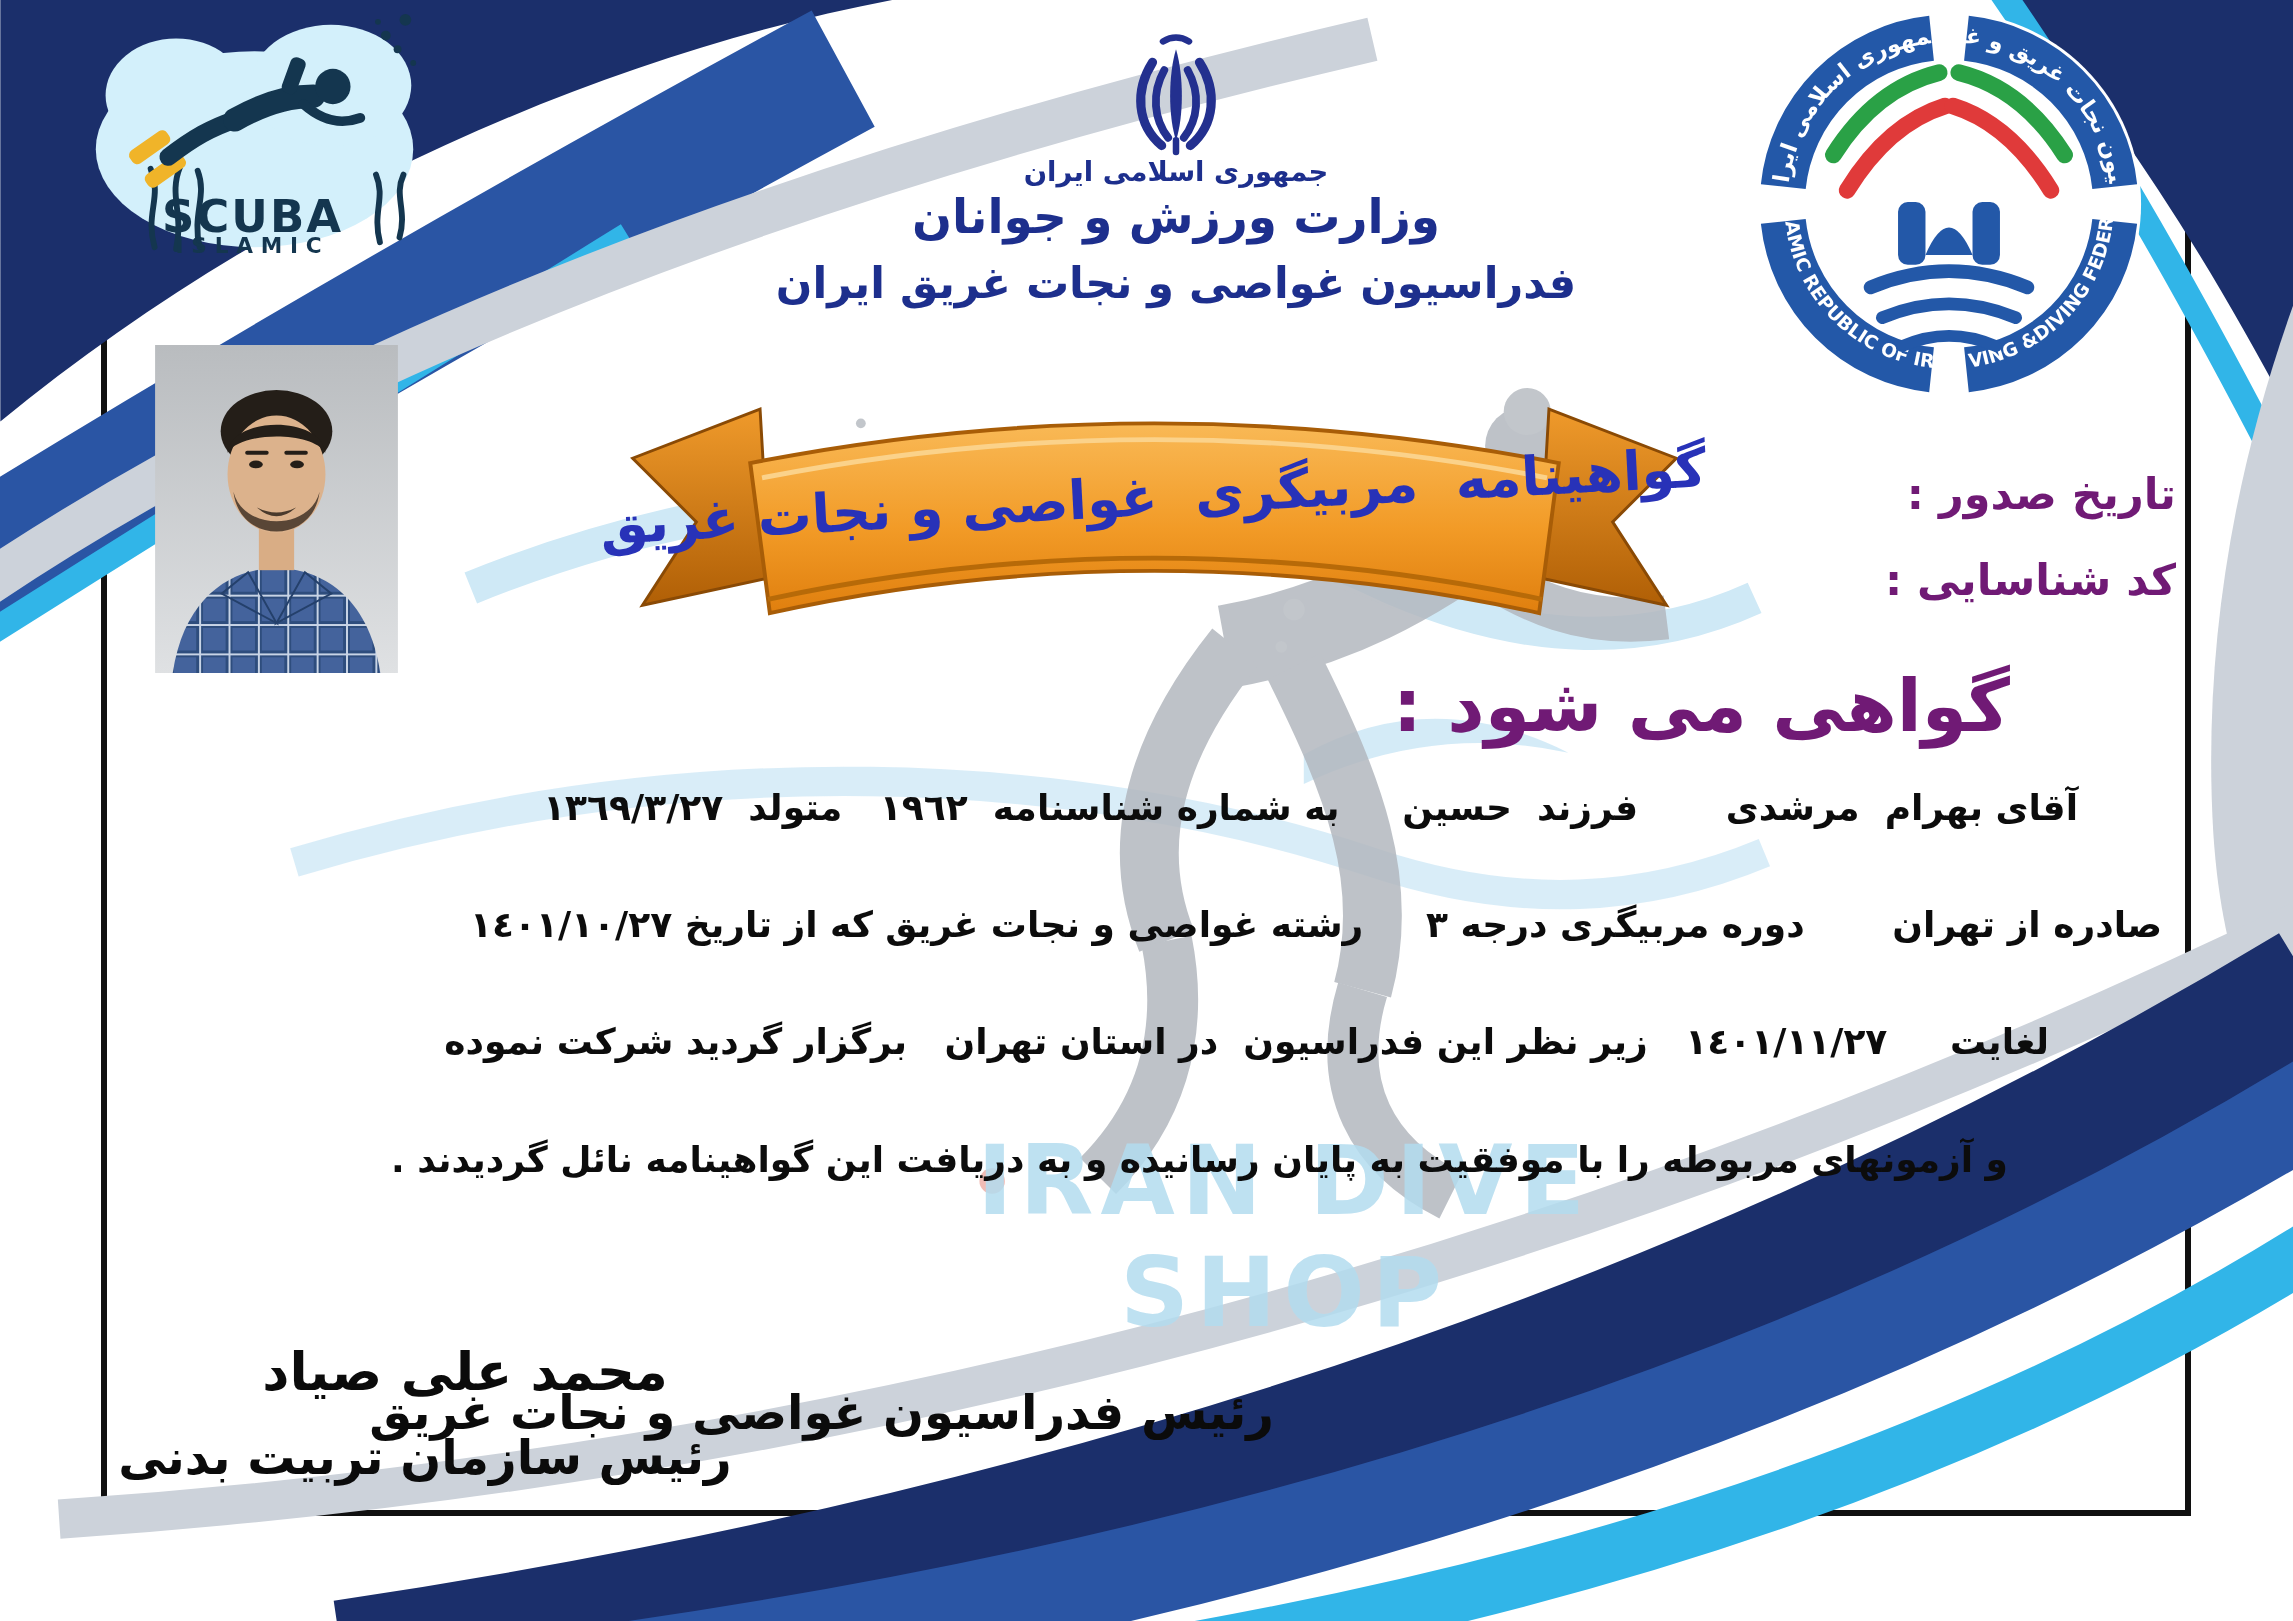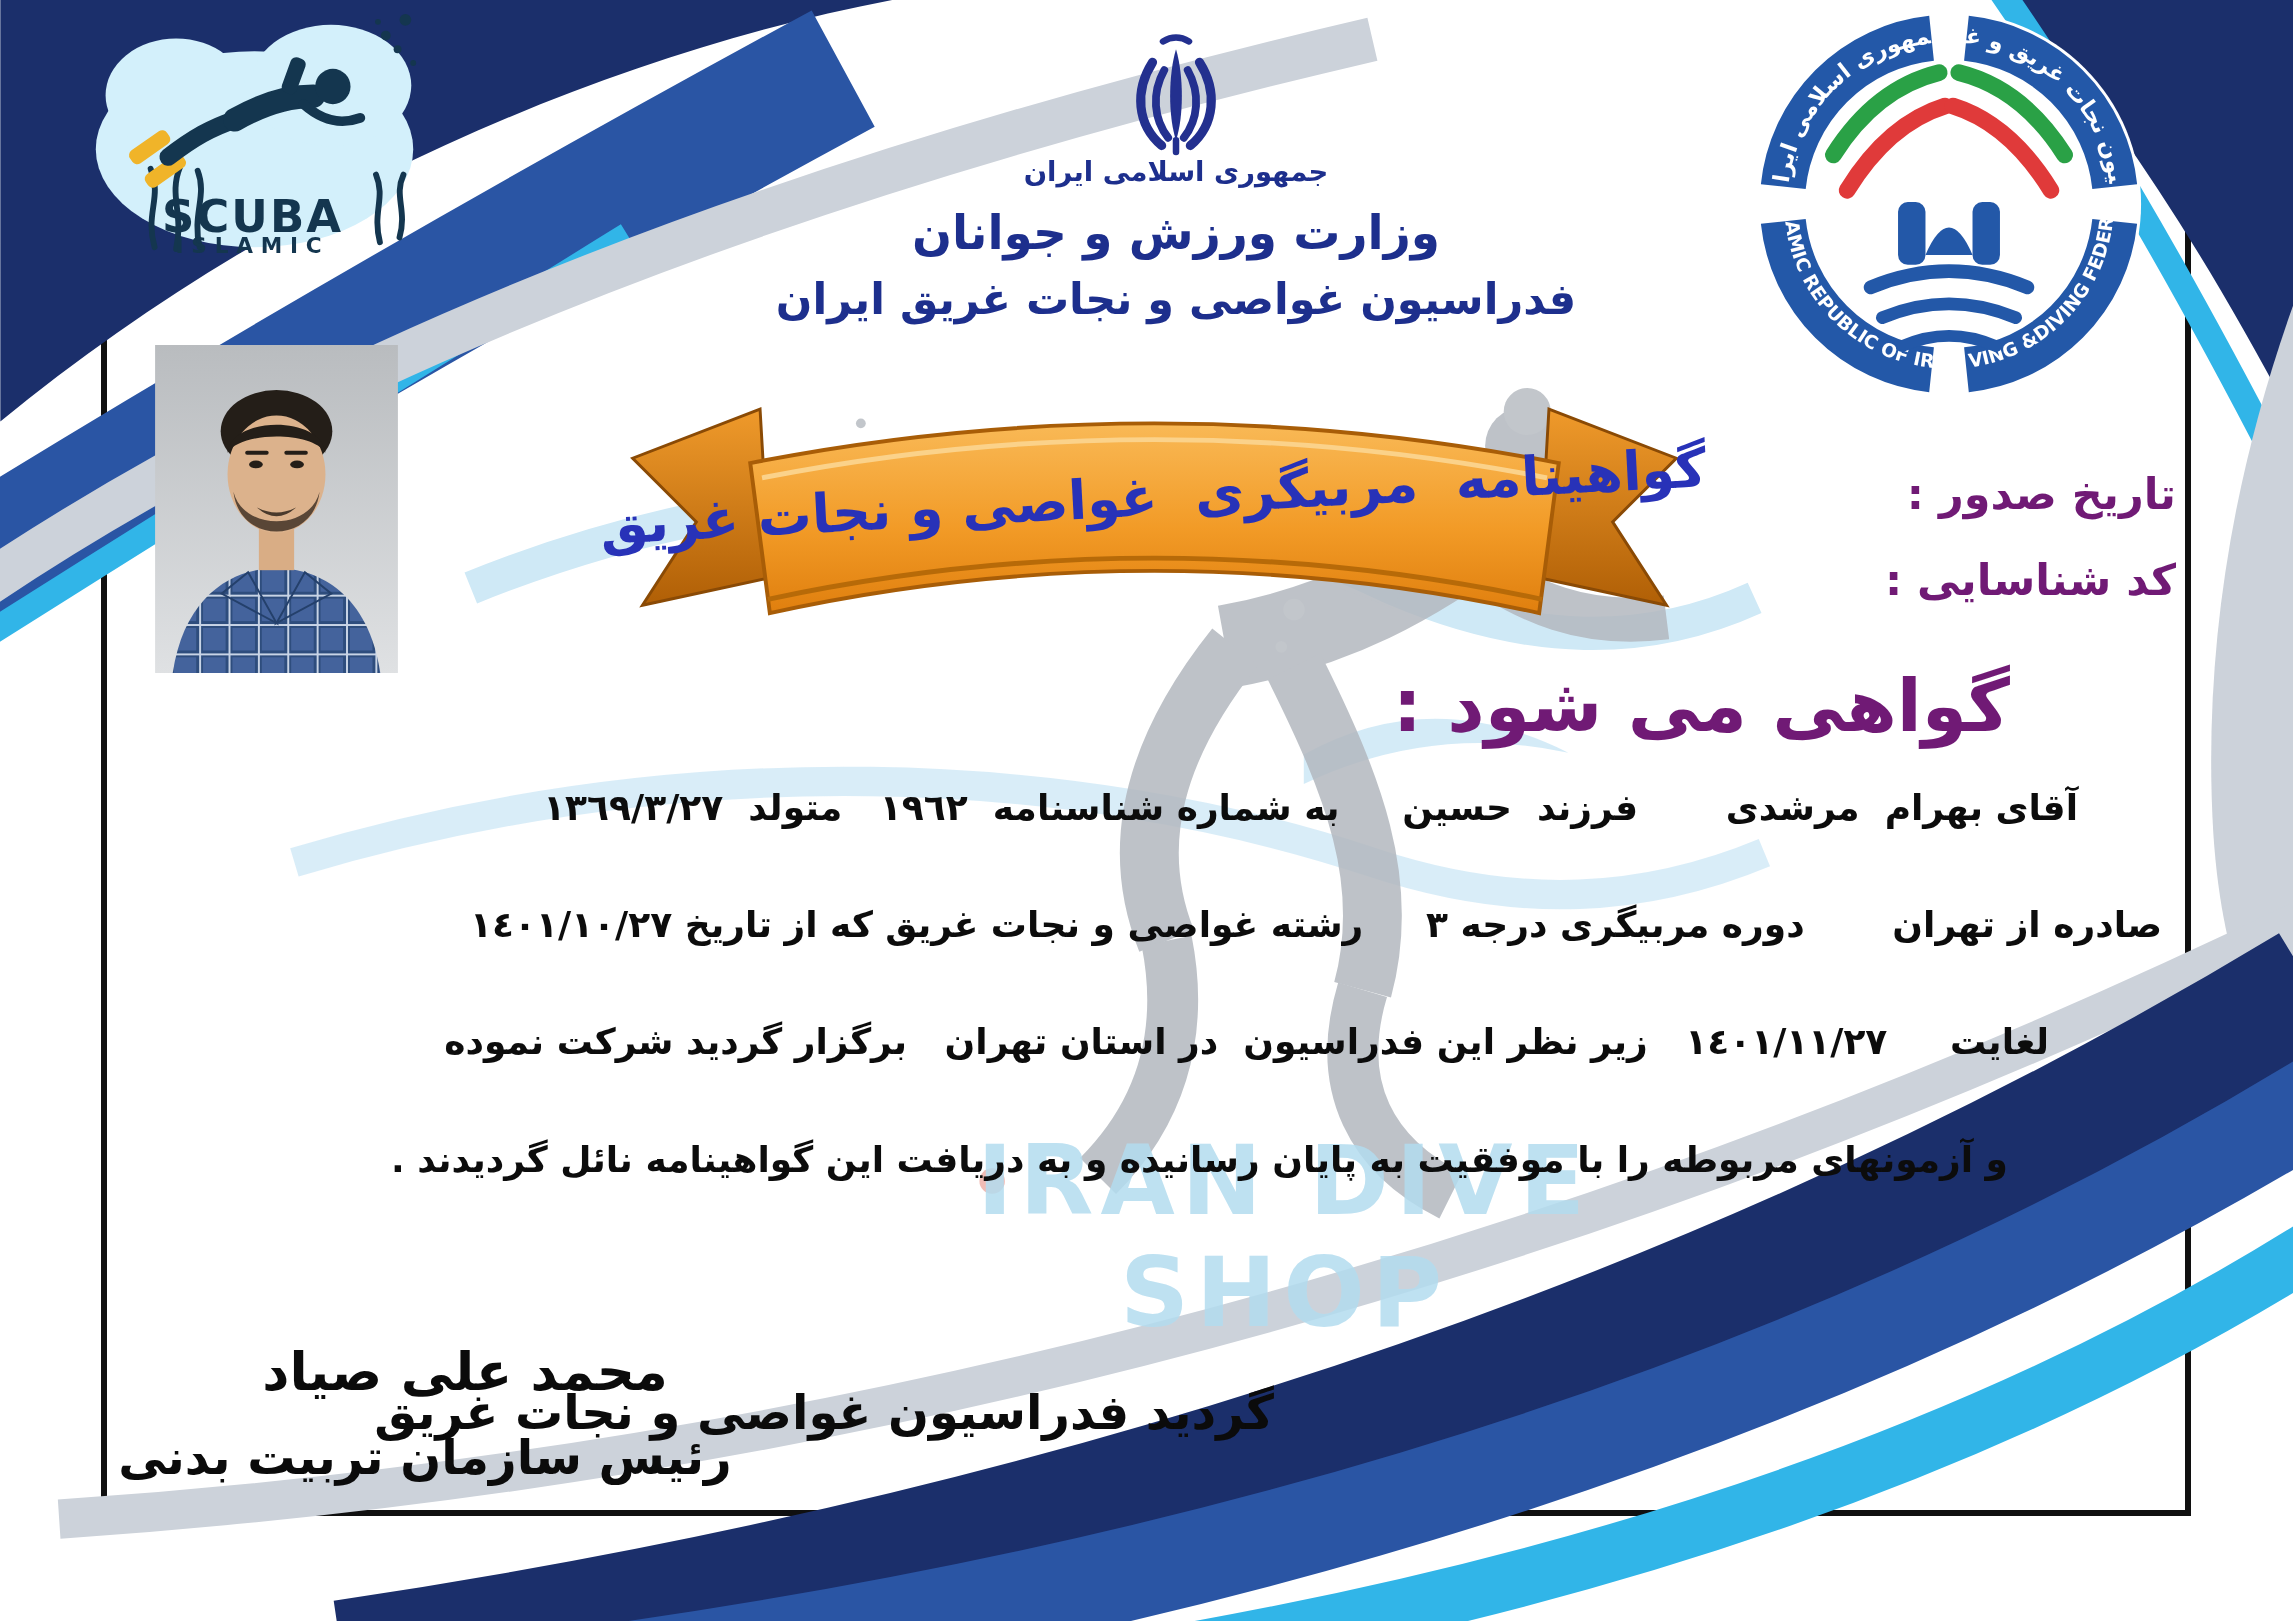--- a/index.html
+++ b/index.html
@@ -12,21 +12,21 @@
          box-sizing:border-box;border:6.9px solid #101010;z-index:0;}
   
   .deco{position:absolute;left:0;top:0;z-index:1;pointer-events:none;}
   .wm{z-index:2;pointer-events:none;}
   .art{z-index:3;}
   .txt{z-index:5;}
   
   .fa{direction:rtl;unicode-bidi:plaintext;white-space:pre;}
   .navy{color:#1d2f8d;}
   .head-country{font-size:27.4px;font-weight:bold;letter-spacing:1px;}
-  .head-ministry{font-size:47px;font-weight:bold;margin-top:18px;}
+  .head-ministry{font-size:47px;font-weight:bold;margin-top:2px;}
   .head-federation{font-size:43px;font-weight:bold;margin-top:13.7px;}
   .label{font-size:43px;font-weight:bold;color:#701a75;}
   .certify{font-size:73px;font-weight:bold;color:#701a75;}
   .bodyline{font-size:36px;font-weight:bold;color:#0c0c0c;}
   .signame{font-size:53px;font-weight:bold;color:#0b0b0b;text-align:center;}
   .sigtitle{font-size:48px;font-weight:bold;color:#0b0b0b;text-align:center;}
   .watermark{font-size:96px;font-weight:800;letter-spacing:6.9px;color:#b3dcef;opacity:.85;
              font-family:"DejaVu Sans",sans-serif;}
   .scuba-word{font-size:45px;font-weight:900;letter-spacing:2px;color:#14364f;text-align:center;}
   .diving-word{font-size:21.6px;font-weight:800;letter-spacing:7.8px;color:#14364f;text-align:center;}
@@ -238,19 +238,19 @@
   <div class="abs txt fa label" style="right:118px;top:469px;">تاریخ صدور :</div>
   <div class="abs txt fa label" style="right:118px;top:555px;">کد شناسایی :</div>
 
   <div class="abs txt fa certify" style="right:284px;top:663px;">گواهی می شود :</div>
 
   <div class="abs txt fa bodyline" style="right:216px;top:787px;">آقای بهرام  مرشدی&nbsp;&nbsp;&nbsp;&nbsp;&nbsp;&nbsp;&nbsp;فرزند  حسین&nbsp;&nbsp;&nbsp;&nbsp;&nbsp;به شماره شناسنامه  ١٩٦٢&nbsp;&nbsp;&nbsp;متولد  ١٣٦٩/٣/٢٧</div>
   <div class="abs txt fa bodyline" style="right:132px;top:904px;">صادره از تهران&nbsp;&nbsp;&nbsp;&nbsp;&nbsp;&nbsp;&nbsp;دوره مربیگری درجه ٣&nbsp;&nbsp;&nbsp;&nbsp;&nbsp;رشته غواصی و نجات غریق که از تاریخ ١٤٠١/١٠/٢٧</div>
   <div class="abs txt fa bodyline" style="right:245px;top:1021px;">لغایت&nbsp;&nbsp;&nbsp;&nbsp;&nbsp;١٤٠١/١١/٢٧&nbsp;&nbsp;&nbsp;زیر نظر این فدراسیون  در استان تهران&nbsp;&nbsp;&nbsp;برگزار گردید شرکت نموده</div>
   <div class="abs txt fa bodyline" style="right:286px;top:1139px;">و آزمونهای مربوطه را با موفقیت به پایان رسانیده و به دریافت این گواهینامه نائل گردیدند .</div>
 
-  <div class="abs txt fa sigtitle" style="left:588px;top:1384px;width:686px;">گردید فدراسیون غواصی و نجات غریق</div>
+  <div class="abs txt fa sigtitle" style="left:588px;top:1384px;width:686px;">رئیس فدراسیون غواصی و نجات غریق</div>
 
   <div class="abs txt fa signame" style="left:171px;top:1341px;width:588px;">محمد علی صیاد</div>
   <div class="abs txt fa sigtitle" style="left:82px;top:1429px;width:686px;">رئیس سازمان تربیت بدنی</div>
 
 </div>
 
 
 </body></html>

